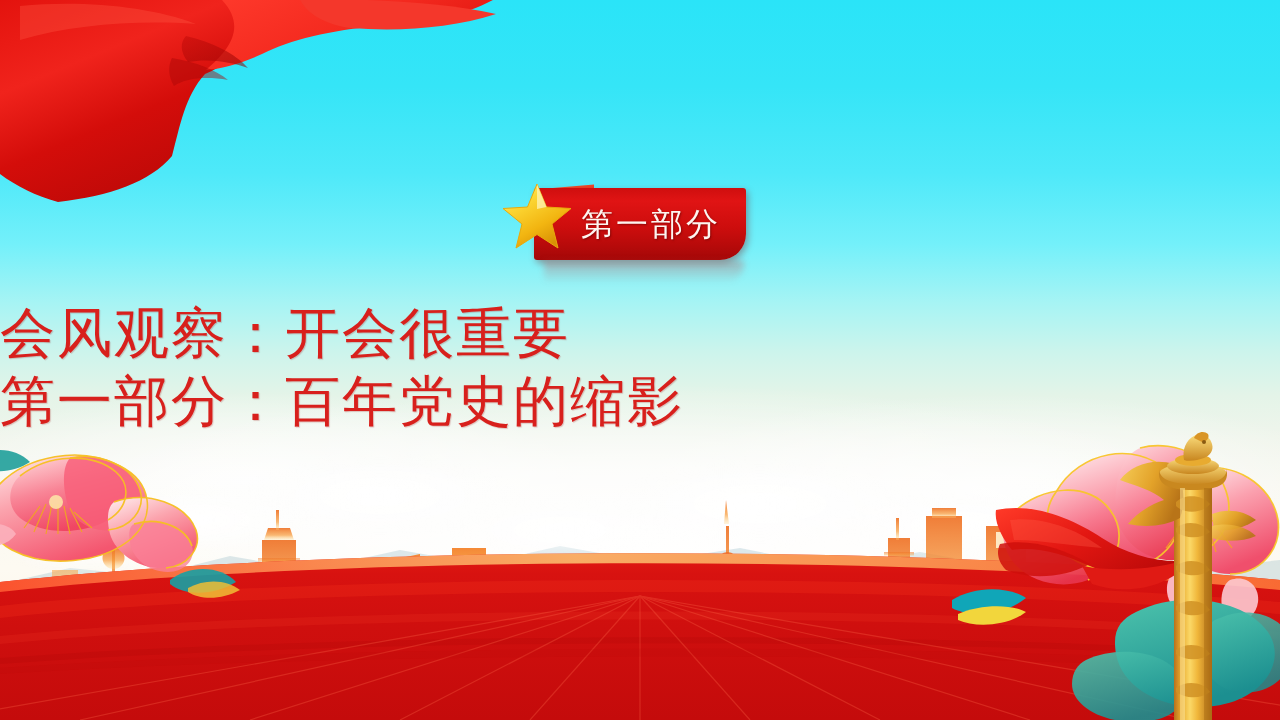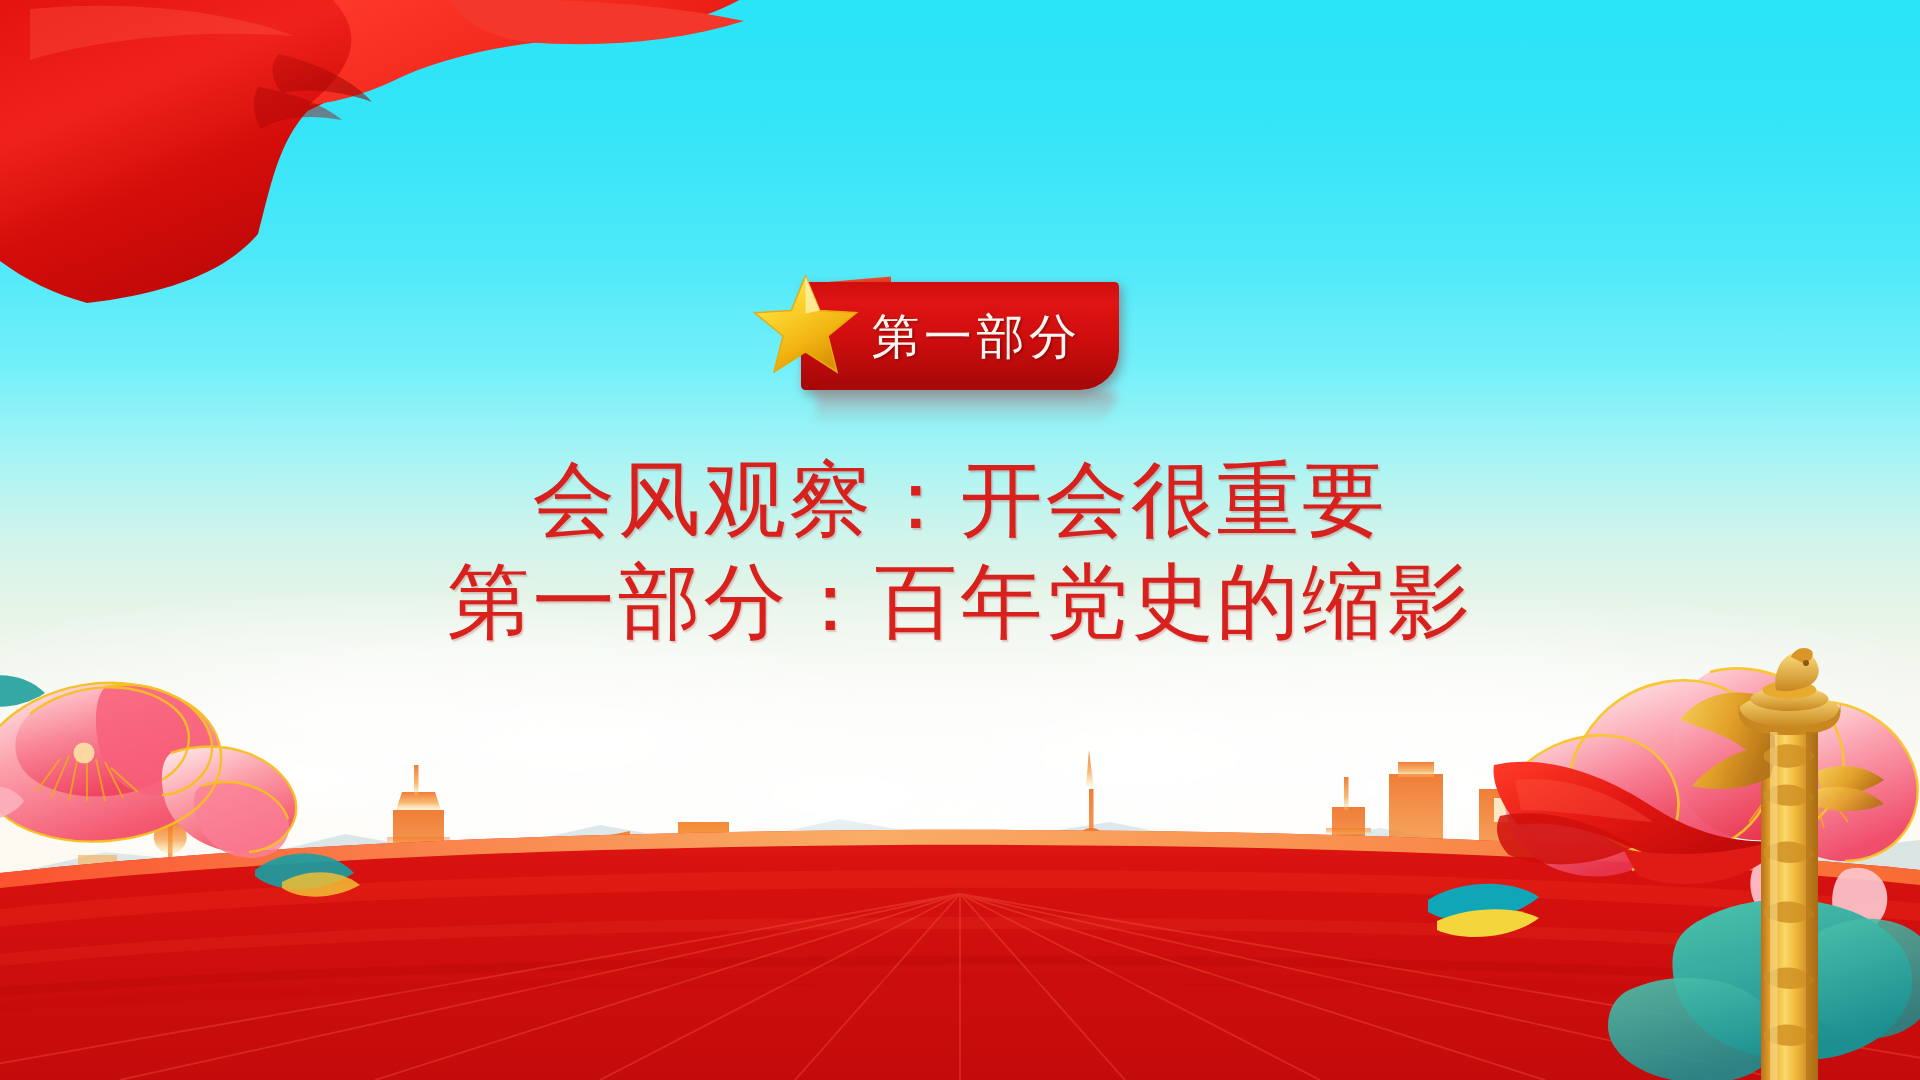--- a/index.html
+++ b/index.html
@@ -151,21 +151,21 @@
     position: absolute;
     left: 0px; top: 0px;
     width: 78px; height: 78px;
   }
 
   
   .title-block {
     position: absolute;
     left: 0; top: 300px;
     width: 1280px;
-    text-align: center;
+    text-align: left;
   }
   .title-line {
     color: #d8201c;
     font-size: 55px;
     line-height: 68px;
     letter-spacing: 2px;
     font-weight: normal;
     font-family: "Liberation Serif", "DejaVu Serif", serif;
     text-shadow: 1px 1px 1px rgba(150,10,10,0.22);
     white-space: pre;

